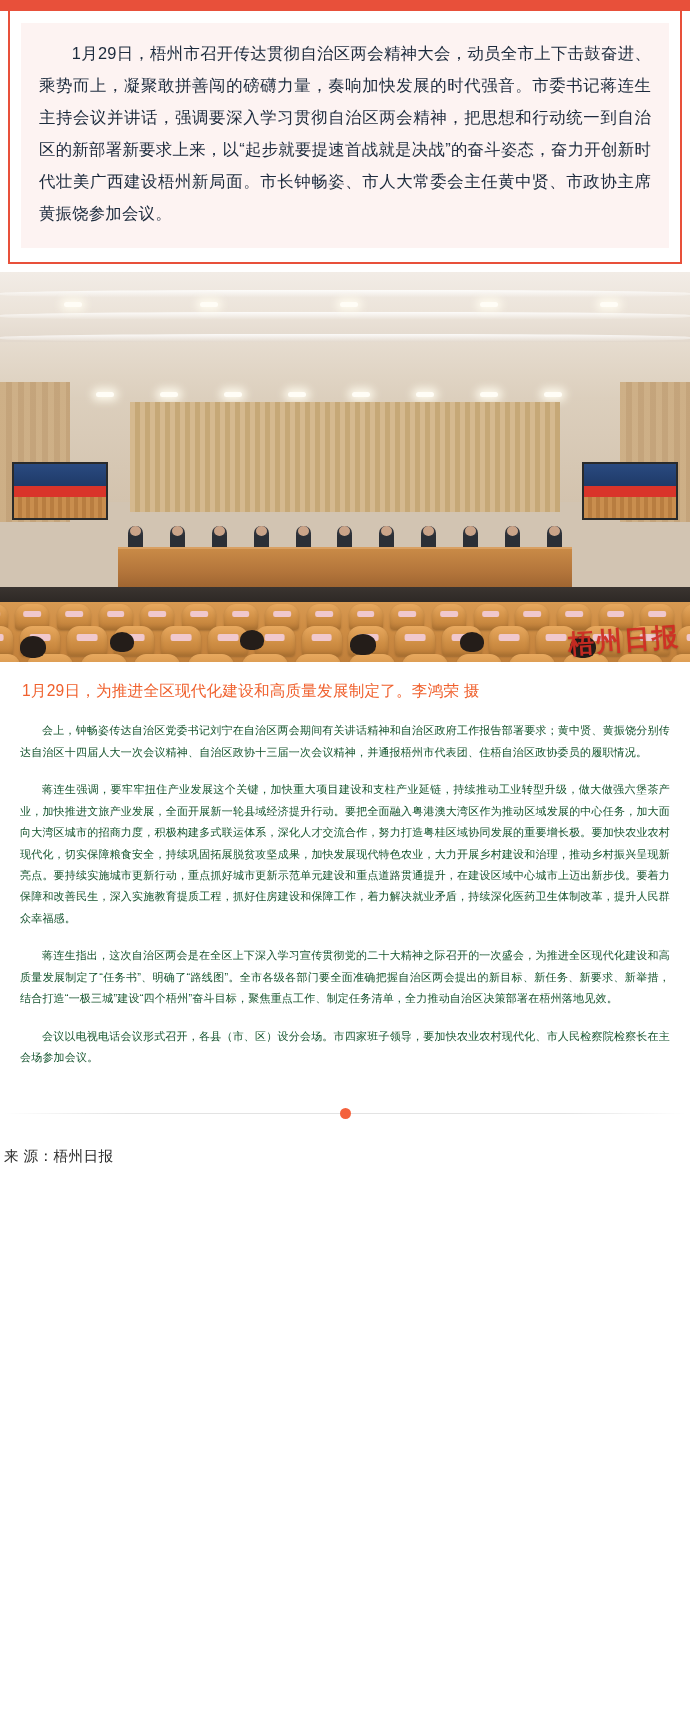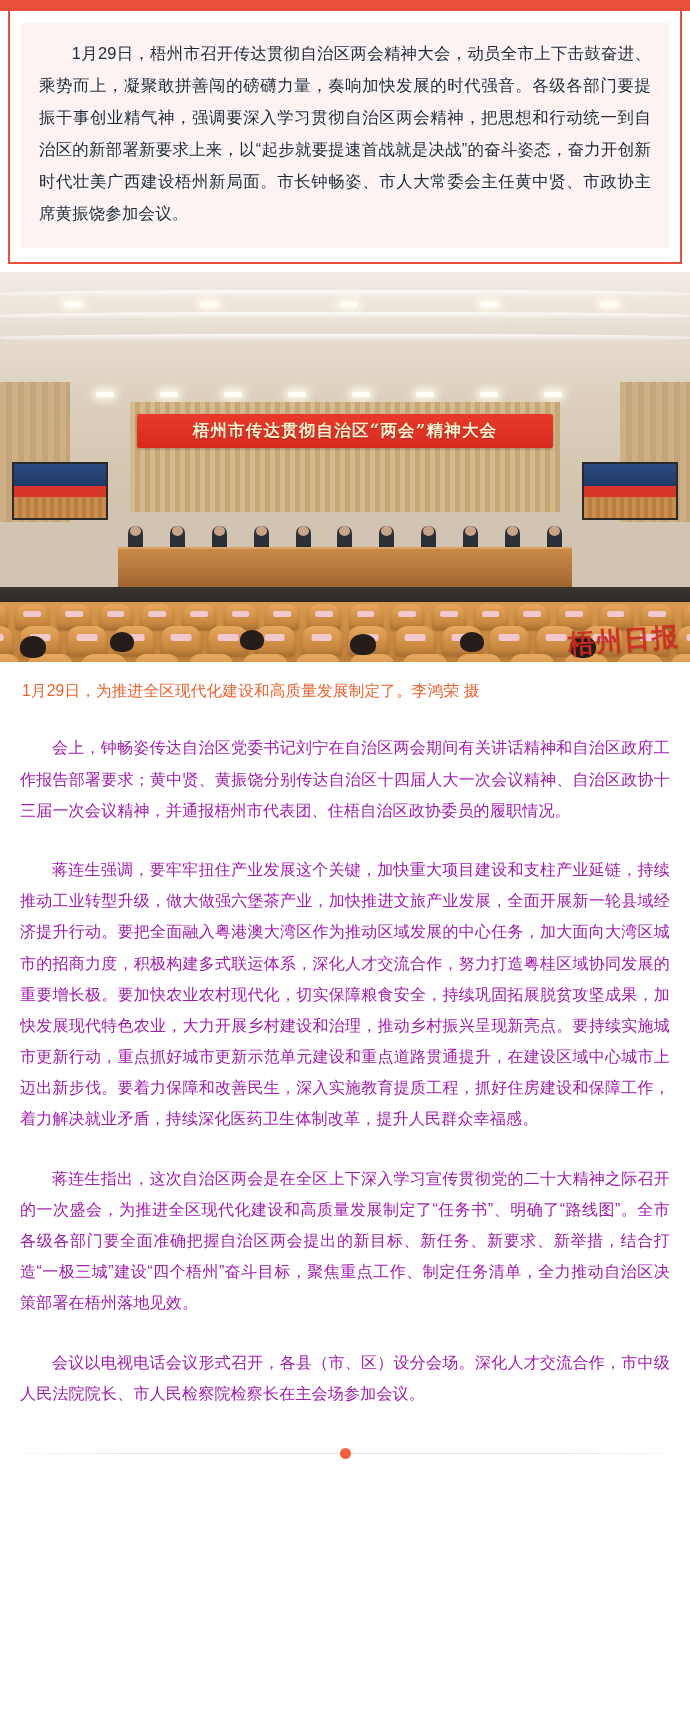--- a/index.html
+++ b/index.html
@@ -184,26 +184,26 @@
     margin: 16px 22px 0 22px;
     font-size: 15.6px;
     color: #f0612e;
     line-height: 1.7;
     letter-spacing: .2px;
   }
 
   
   .article { margin: 6px 20px 0 20px; }
   .article p {
-    font-size: 16px;
+    font-size: 11px;
     line-height: 1.95;
-    color: #a21caf;
+    color: #14532d;
     text-align: justify;
     text-indent: 2em;
-    margin: 28px 0 0 0;
+    margin: 16px 0 0 0;
     letter-spacing: .2px;
   }
 
   
   .divider {
     position: relative;
     margin: 36px 4px 0 4px;
     height: 16px;
   }
   .divider .line {
@@ -226,21 +226,21 @@
 </style>
 </head>
 <body>
 
 <div class="page">
 
   <div class="topbar"></div>
 
   <div class="summary-frame">
     <div class="summary-inner">
-      <p class="summary-text">1月29日，梧州市召开传达贯彻自治区两会精神大会，动员全市上下击鼓奋进、乘势而上，凝聚敢拼善闯的磅礴力量，奏响加快发展的时代强音。各级各部门要提振干事创业精气神，强调要深入学习贯彻自治区两会精神，把思想和行动统一到自治区的新部署新要求上来，以“起步就要提速首战就是决战”的奋斗姿态，奋力开创新时代壮美广西建设梧州新局面。市长钟畅姿、市人大常委会主任黄中贤、市政协主席黄振饶参加会议。</p>
+      <p class="summary-text">1月29日，梧州市召开传达贯彻自治区两会精神大会，动员全市上下击鼓奋进、乘势而上，凝聚敢拼善闯的磅礴力量，奏响加快发展的时代强音。市委书记蒋连生主持会议并讲话，强调要深入学习贯彻自治区两会精神，把思想和行动统一到自治区的新部署新要求上来，以“起步就要提速首战就是决战”的奋斗姿态，奋力开创新时代壮美广西建设梧州新局面。市长钟畅姿、市人大常委会主任黄中贤、市政协主席黄振饶参加会议。</p>
     </div>
   </div>
 
   <div class="photo-wrap">
     <div class="hall"></div>
 
     <div class="ceiling">
       <div class="strip" style="top:18px"></div>
       <div class="strip" style="top:40px"></div>
       <div class="strip" style="top:62px"></div>
@@ -261,23 +261,20 @@
       <i style="left:200px; top:30px"></i>
       <i style="left:340px; top:30px"></i>
       <i style="left:480px; top:30px"></i>
       <i style="left:600px; top:30px"></i>
     </div>
 
     <div class="wood-panel-l"></div>
     <div class="wood-panel-r"></div>
     <div class="curtain"></div>
 
-    <div class="banner">
-      <span>梧州市传达贯彻自治区“两会”精神大会</span>
-    </div>
 
     <div class="screen left">
       <div class="sc-top"></div>
         <div class="sc-band"></div>
         <div class="sc-bot"></div>
     </div>
     <div class="screen right">
       <div class="sc-top"></div>
         <div class="sc-band"></div>
         <div class="sc-bot"></div>
@@ -367,22 +364,23 @@
 
     <div class="watermark">梧州日报</div>
   </div>
 
   <div class="caption">1月29日，为推进全区现代化建设和高质量发展制定了。李鸿荣 摄</div>
 
   <div class="article">
     <p>会上，钟畅姿传达自治区党委书记刘宁在自治区两会期间有关讲话精神和自治区政府工作报告部署要求；黄中贤、黄振饶分别传达自治区十四届人大一次会议精神、自治区政协十三届一次会议精神，并通报梧州市代表团、住梧自治区政协委员的履职情况。</p>
     <p>蒋连生强调，要牢牢扭住产业发展这个关键，加快重大项目建设和支柱产业延链，持续推动工业转型升级，做大做强六堡茶产业，加快推进文旅产业发展，全面开展新一轮县域经济提升行动。要把全面融入粤港澳大湾区作为推动区域发展的中心任务，加大面向大湾区城市的招商力度，积极构建多式联运体系，深化人才交流合作，努力打造粤桂区域协同发展的重要增长极。要加快农业农村现代化，切实保障粮食安全，持续巩固拓展脱贫攻坚成果，加快发展现代特色农业，大力开展乡村建设和治理，推动乡村振兴呈现新亮点。要持续实施城市更新行动，重点抓好城市更新示范单元建设和重点道路贯通提升，在建设区域中心城市上迈出新步伐。要着力保障和改善民生，深入实施教育提质工程，抓好住房建设和保障工作，着力解决就业矛盾，持续深化医药卫生体制改革，提升人民群众幸福感。</p>
     <p>蒋连生指出，这次自治区两会是在全区上下深入学习宣传贯彻党的二十大精神之际召开的一次盛会，为推进全区现代化建设和高质量发展制定了“任务书”、明确了“路线图”。全市各级各部门要全面准确把握自治区两会提出的新目标、新任务、新要求、新举措，结合打造“一极三城”建设“四个梧州”奋斗目标，聚焦重点工作、制定任务清单，全力推动自治区决策部署在梧州落地见效。</p>
-    <p>会议以电视电话会议形式召开，各县（市、区）设分会场。深化人才交流合作，市中级人民法院院长、市人民检察院检察长在主会场参加会议。</p>
+    <p>会议以电视电话会议形式召开，各县（市、区）设分会场。市四家班子领导，要加快农业农村现代化、市人民检察院检察长在主会场参加会议。</p>
   </div>
 
   <div class="divider">
     <div class="line"></div>
     <div class="dot"></div>
   </div>
 
+  <div class="source">来 源：梧州日报</div>
 
 </div>
 
 </body></html>

